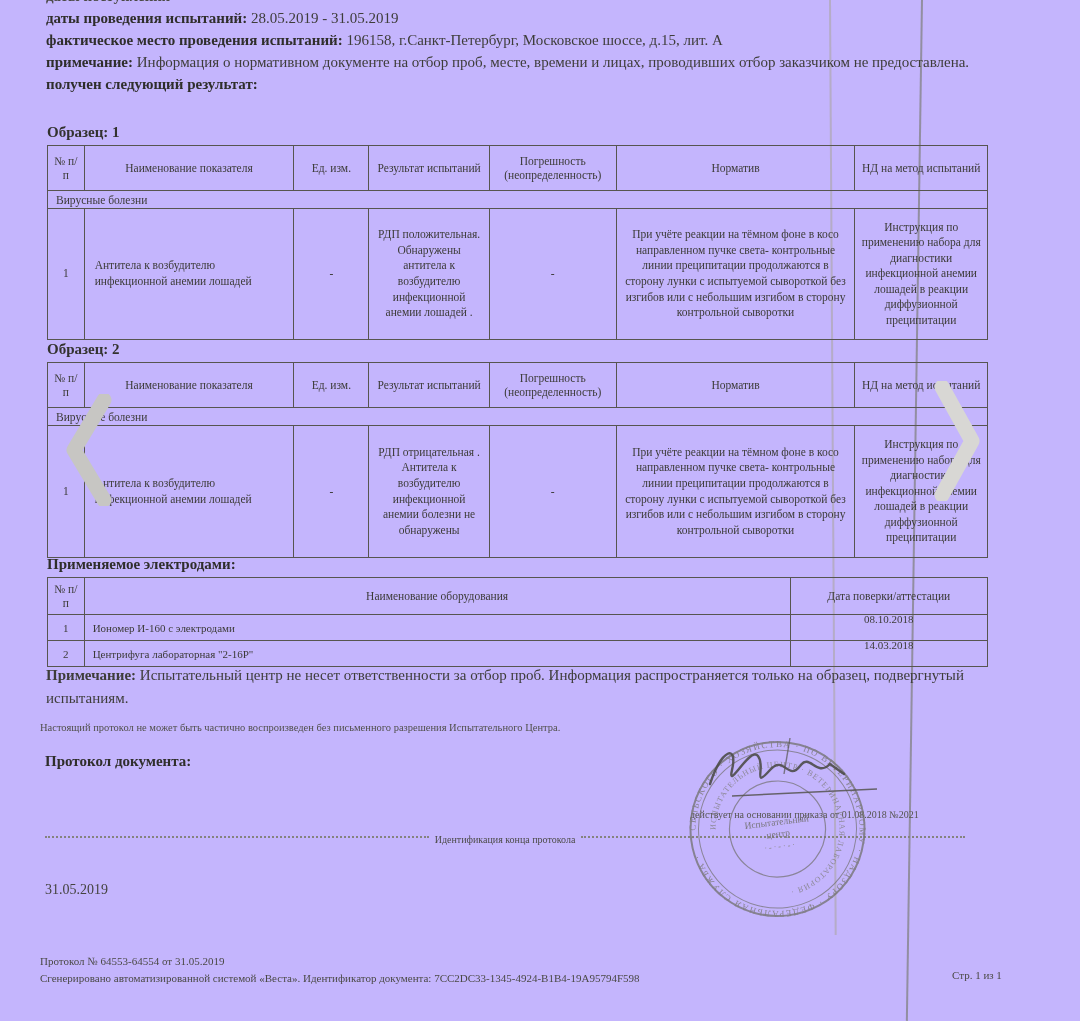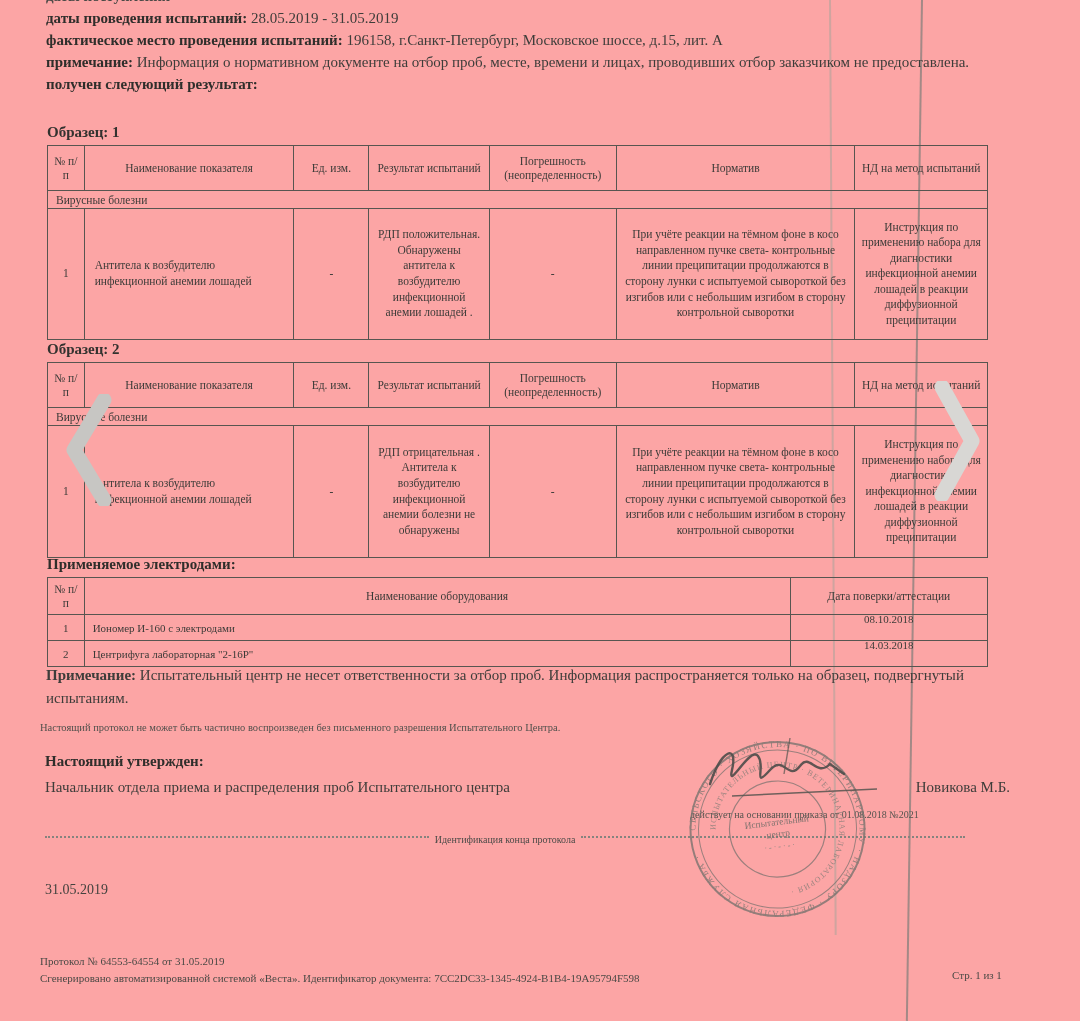--- a/index.html
+++ b/index.html
@@ -1,16 +1,16 @@
 <!DOCTYPE html>
 <html><head>
 <meta charset="utf-8">
 <style>
   html,body{margin:0;padding:0;background:#ffffff;}
-  .screen{position:relative;width:1080px;height:1021px;background:#fca5a5;overflow:hidden;
+  .screen{position:relative;width:1080px;height:1021px;background:#c4b5fd;overflow:hidden;
           font-family:"Liberation Serif","DejaVu Serif",serif;color:#3e3d3a;}
   
   .crease{position:absolute;pointer-events:none;}
   .crease-a{left:829px;top:0;width:1.5px;height:935px;background:#aaa49b;opacity:.55;transform:rotate(-0.35deg);transform-origin:top center;}
   .crease-b{left:921px;top:0;width:2px;height:1021px;background:#7e7d79;opacity:.7;transform:rotate(0.85deg);transform-origin:top center;}
   
   .clipped-top{position:absolute;left:46px;top:0;height:6px;overflow:hidden;font-size:15px;font-weight:bold;color:#4a4946;}
   .clipped-top span{display:block;margin-top:-12px;}
   .intro{position:absolute;left:46px;top:7px;width:948px;font-size:15px;line-height:22px;}
   .intro b{color:#2f2e2b;}
@@ -172,25 +172,21 @@
       </tr>
     </tbody>
       </table>
   </div>
 
   <div class="note">
     <b>Примечание:</b><span> Испытательный центр не несет ответственности за отбор проб. Информация распространяется только на образец, подвергнутый испытаниям.</span>
   </div>
   <div class="small-note">Настоящий протокол не может быть частично воспроизведен без письменного разрешения Испытательного Центра.</div>
 
-  <div class="approved bold-title">Настоящий утвержден:</div>
-  <div class="approver-row">
-    <span>Начальник отдела приема и распределения проб Испытательного центра</span>
-    <span>Новикова М.Б.</span>
-  </div>
+  <div class="approved bold-title">Протокол документа:</div>
   <div class="side-note">действует на основании приказа от 01.08.2018 №2021</div>
 
   <div class="end-line">
     <span class="dots"></span>
     <span class="lbl">Идентификация конца протокола</span>
     <span class="dots"></span>
   </div>
 
   <div class="sign-row">
     <span>31.05.2019</span>

